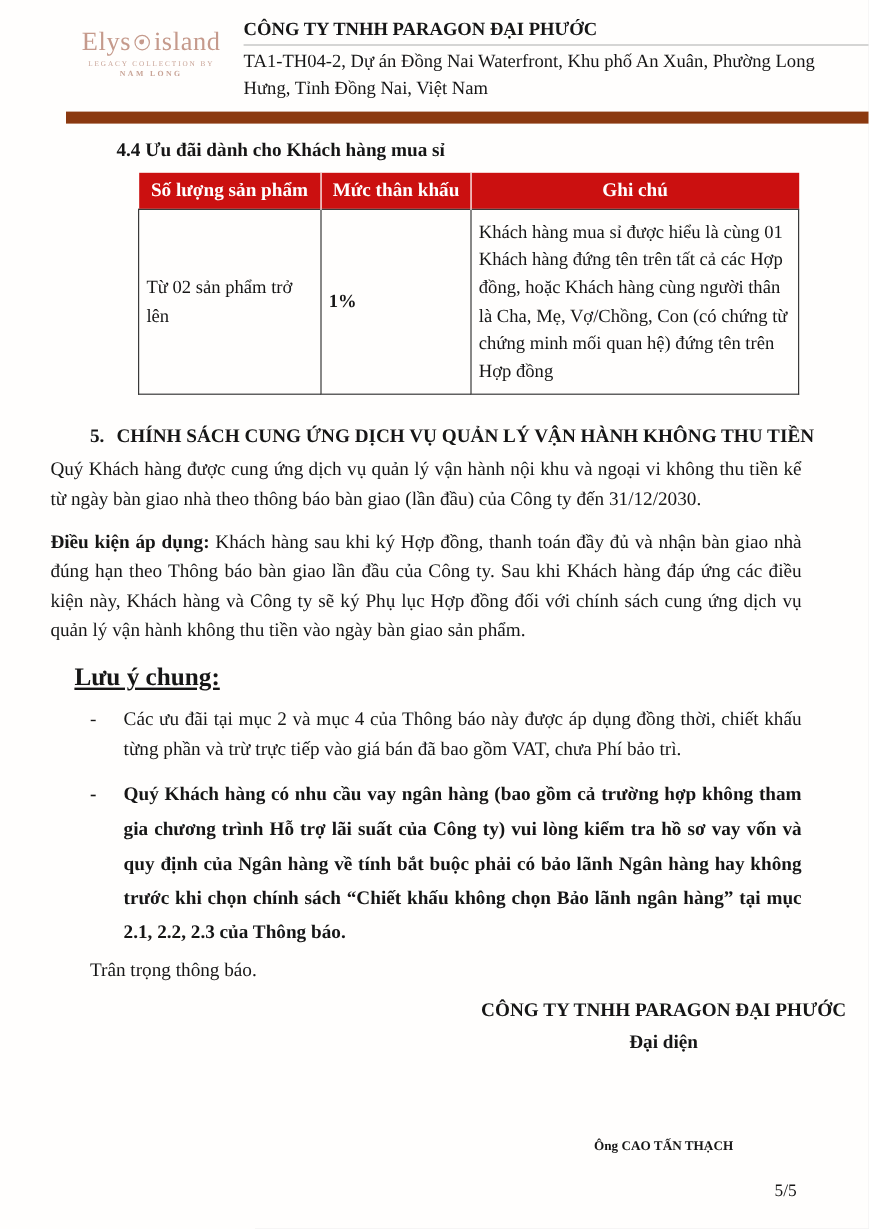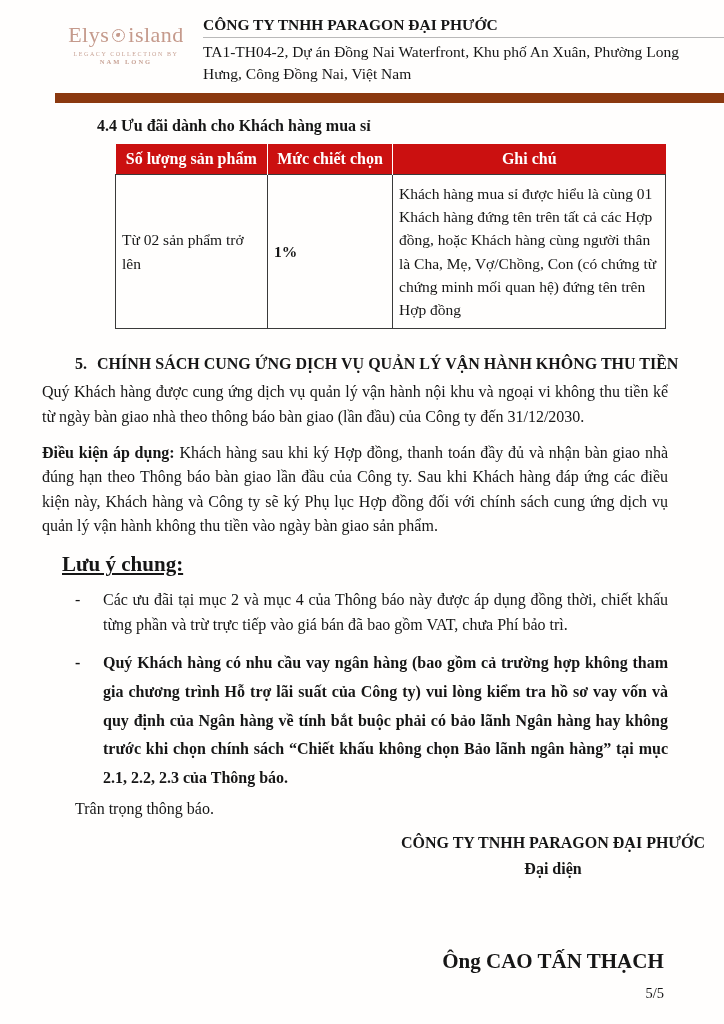--- a/index.html
+++ b/index.html
@@ -49,58 +49,58 @@
   .runin-bold { font-weight:bold; }
   
   .notes-heading { font-weight:bold; font-size:21px; text-decoration:underline; margin:14px 0 0 62px; }
   .bullet { display:flex; margin:11px 56px 0 75px; font-size:16px; line-height:1.55; }
   .bullet .dash { width:28px; flex:none; }
   .bullet .btext { flex:1; text-align:justify; }
   .bullet.bold-bullet { font-weight:bold; line-height:1.8; }
   .closing { font-size:16px; margin:7px 0 0 75px; }
   
   .signature { width:310px; margin:12px 0 0 398px; text-align:center; font-weight:bold; font-size:16px; line-height:1.65; }
-  .sig-name { width:310px; margin:66px 0 0 398px; text-align:center; font-weight:bold; font-size:21px; }
+  .sig-name { width:310px; margin:66px 0 0 398px; text-align:center; font-weight:bold; font-size:11px; }
   
   .page-number { position:absolute; right:60px; bottom:22px; font-size:14.5px; }
 </style>
 </head>
 <body>
 
 <div class="page">
 
   <div class="header">
     <div class="logo-block">
       <div class="logo-line">
         <span>Elys</span>
           <span class="logo-mark"></span>
           <span>island</span>
       </div>
       <div class="logo-sub">LEGACY COLLECTION BY</div>
       <div class="logo-sub2">NAM LONG</div>
     </div>
     <div class="header-info">
       <div class="company-name">CÔNG TY TNHH PARAGON ĐẠI PHƯỚC</div>
-      <div class="address">TA1-TH04-2, Dự án Đồng Nai Waterfront, Khu phố An Xuân, Phường Long Hưng, Công Đồng Nai, Việt Nam</div>
+      <div class="address">TA1-TH04-2, Dự án Đồng Nai Waterfront, Khu phố An Xuân, Phường Long Hưng, Tỉnh Đồng Nai, Việt Nam</div>
     </div>
   </div>
   <div class="accent-bar"></div>
 
   <div class="s44-heading">4.4 Ưu đãi dành cho Khách hàng mua sỉ</div>
 
   <table class="discount">
     <colgroup>
         <col class="c1">
         <col class="c2">
         <col class="c3">
       </colgroup>
     <thead>
       <tr>
         <th>Số lượng sản phẩm</th>
-        <th>Mức chiết chọn</th>
+        <th>Mức thân khấu</th>
         <th>Ghi chú</th>
       </tr>
     </thead>
     <tbody>
       <tr>
         <td>Từ 02 sản phẩm trở lên</td>
         <td style="font-weight:bold">1%</td>
         <td>Khách hàng mua sỉ được hiểu là cùng 01 Khách hàng đứng tên trên tất cả các Hợp đồng, hoặc Khách hàng cùng người thân là Cha, Mẹ, Vợ/Chồng, Con (có chứng từ chứng minh mối quan hệ) đứng tên trên Hợp đồng</td>
       </tr>
     </tbody>

